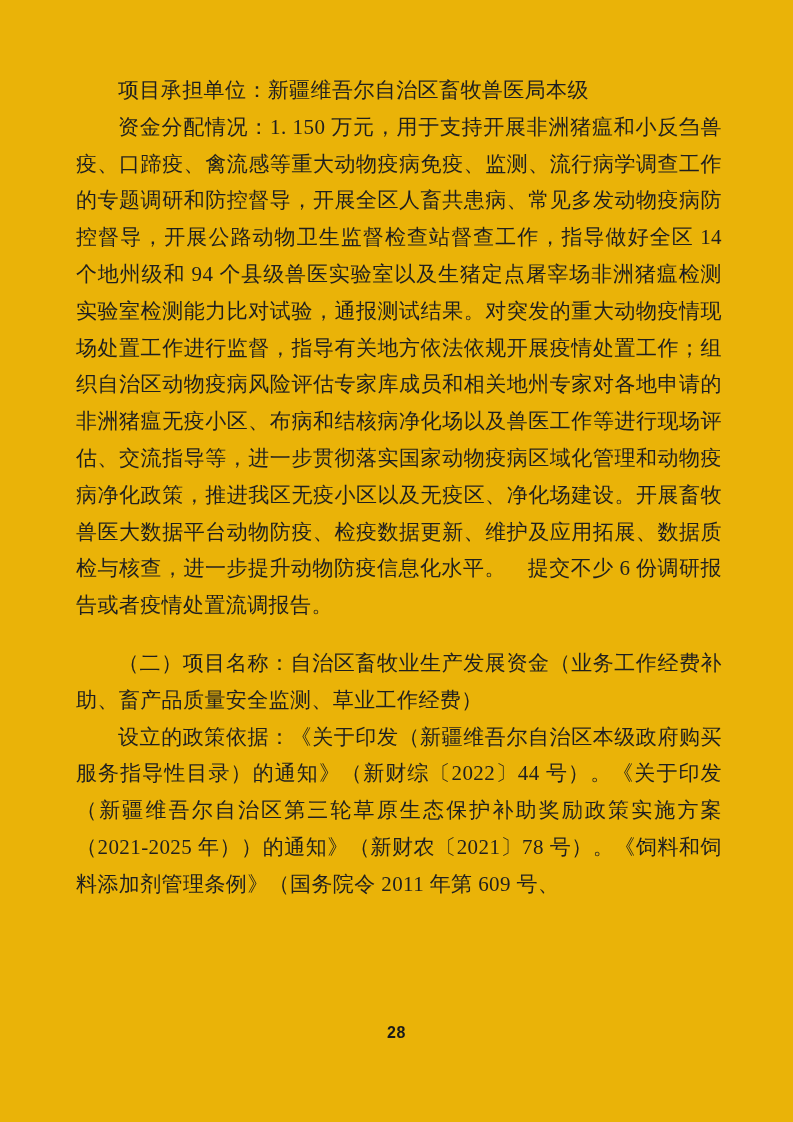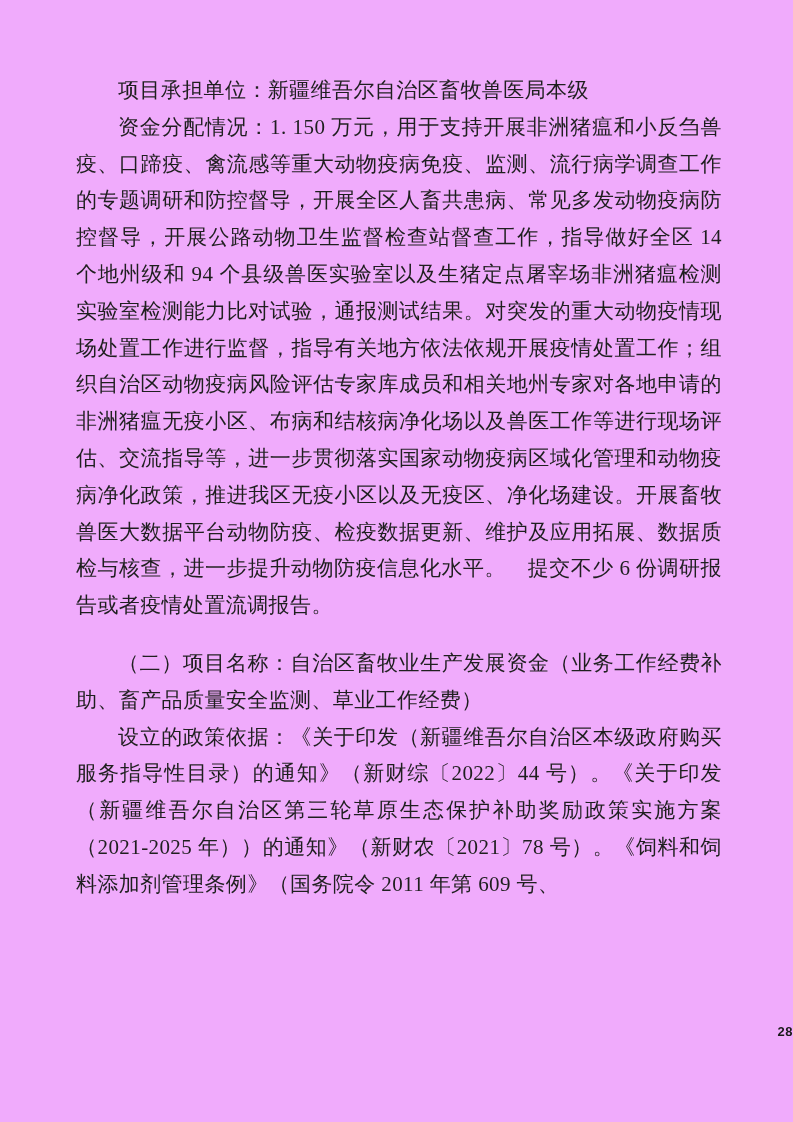--- a/index.html
+++ b/index.html
@@ -5,21 +5,21 @@
   html, body {
     margin: 0;
     padding: 0;
     background: #e8e8e8;
   }
   .page {
     position: relative;
     width: 793px;
     height: 1122px;
     margin: 0 auto;
-    background: #f0abfc;
+    background: #eab308;
     overflow: hidden;
     font-family: "Liberation Serif", "DejaVu Serif", serif;
   }
   .content {
     position: absolute;
     left: 76px;
     top: 72px;
     width: 646px;
     color: #1f1f1f;
     font-size: 21px;
@@ -33,23 +33,23 @@
     text-indent: 2em;
   }
   p.section-gap {
     margin-top: 21px;
   }
   .page-number {
     position: absolute;
     top: 1024px;
     left: 0;
     width: 100%;
-    text-align: right;
+    text-align: center;
     font-family: "Liberation Sans", "DejaVu Sans", sans-serif;
-    font-size: 13px;
+    font-size: 16px;
     font-weight: bold;
     color: #1a1a1a;
     letter-spacing: 0.5px;
   }
 </style>
 </head>
 <body>
 
 <div class="page">
   <div class="content">

